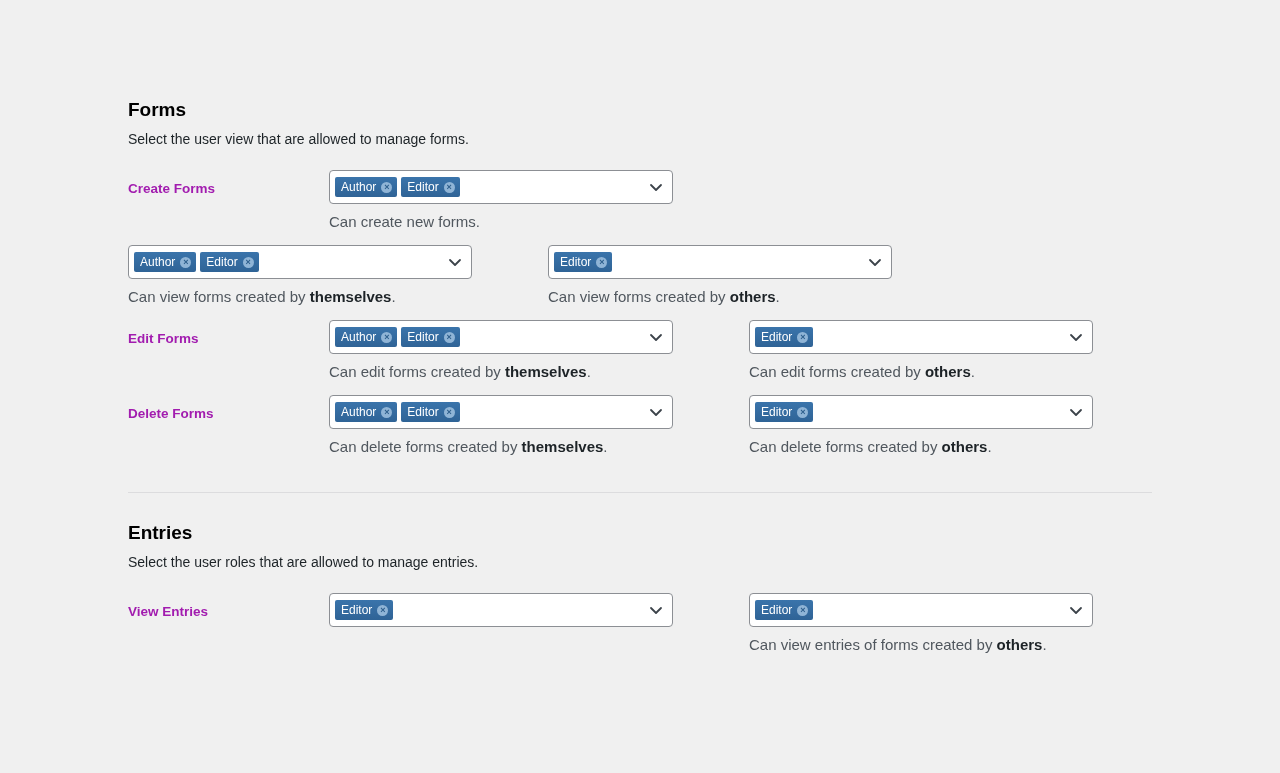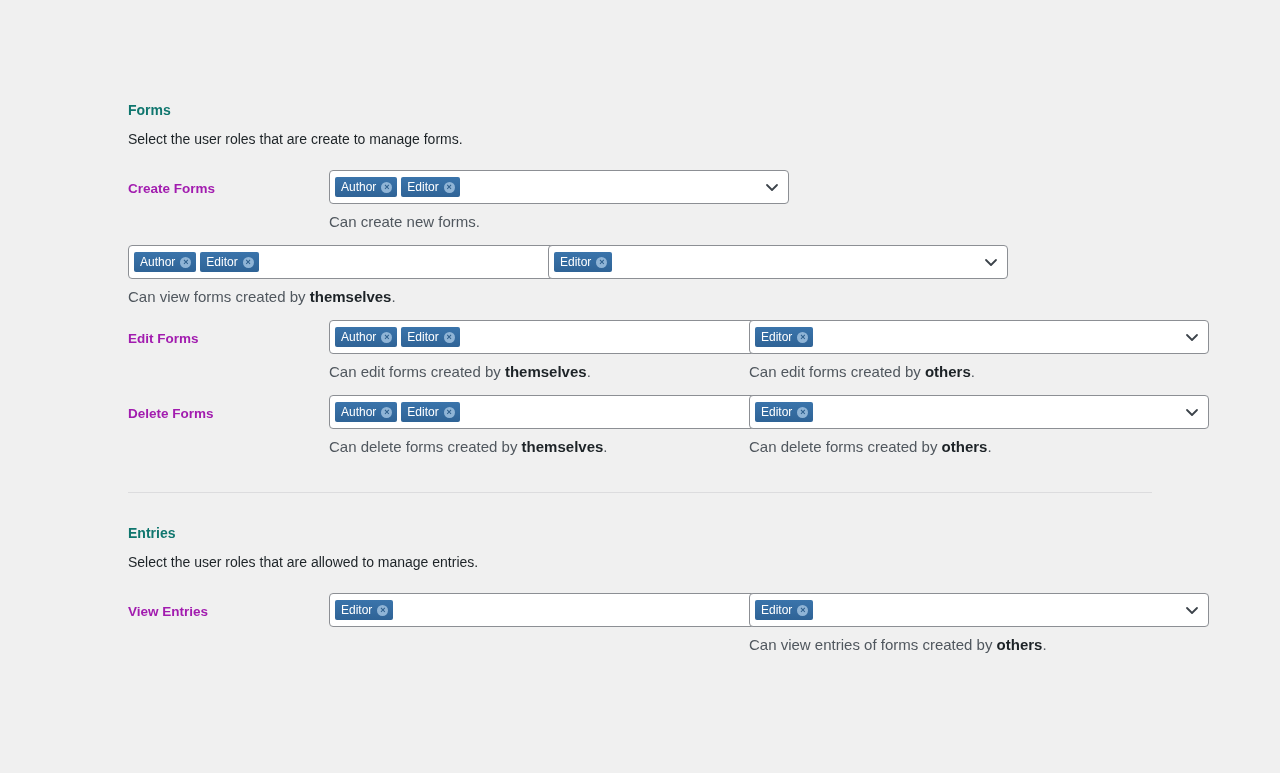--- a/index.html
+++ b/index.html
@@ -18,23 +18,23 @@
     height: 773px;
     background: #f0f0f0;
   }
   .content {
     position: absolute;
     left: 128px;
     top: 100px;
     width: 1024px;
   }
   .section-title {
-    font-size: 14px;
+    font-size: 19px;
     font-weight: bold;
-    color: #0f766e;
+    color: #000000;
     margin: 0 0 10px 0;
     line-height: 20px;
   }
   .section-desc {
     font-size: 14px;
     color: #1d2327;
     margin: 0 0 22px 0;
     line-height: 18px;
   }
   .row {
@@ -56,21 +56,21 @@
     flex: 1 1 auto;
     gap: 20px;
   }
   .field {
     width: 400px;
     flex: 0 0 400px;
   }
   .select-box {
     position: relative;
     box-sizing: border-box;
-    width: 460px;
+    width: 344px;
     min-height: 34px;
     background: #ffffff;
     border: 1px solid #8c8f94;
     border-radius: 4px;
     padding: 5px 30px 5px 5px;
     display: flex;
     flex-wrap: wrap;
     align-items: center;
     gap: 4px;
   }
@@ -129,21 +129,21 @@
   .section-gap { height: 30px; }
 </style>
 </head>
 <body>
 
 <div class="page">
   <div class="content">
 
     <div>
       <h2 class="section-title">Forms</h2>
-      <p class="section-desc">Select the user roles that are create to manage forms.</p>
+      <p class="section-desc">Select the user view that are allowed to manage forms.</p>
 
       <div class="row">
         <div class="row-label">Create Forms</div>
         <div class="fields">
           <div class="field">
             <div class="select-box">
               <span class="tag">
                 <span class="tag-label">Author</span>
                 <span class="tag-remove">×</span>
               </span>
@@ -190,20 +190,23 @@
             <div class="select-box">
               <span class="tag">
                 <span class="tag-label">Editor</span>
                 <span class="tag-remove">×</span>
               </span>
               <span class="chevron">
                 <svg width="14" height="14" viewBox="0 0 14 14">
                     <path d="M2 5 L7 10 L12 5" fill="none" stroke="#3c434a" stroke-width="1.8" stroke-linecap="round" stroke-linejoin="round"></path>
                   </svg>
               </span>
+            </div>
+            <div class="hint">
+              <span>Can view forms created by </span><b>others</b><span>.</span>
             </div>
           </div>
         </div>
       </div>
 
       <div class="row">
         <div class="row-label">Edit Forms</div>
         <div class="fields">
           <div class="field">
             <div class="select-box">

